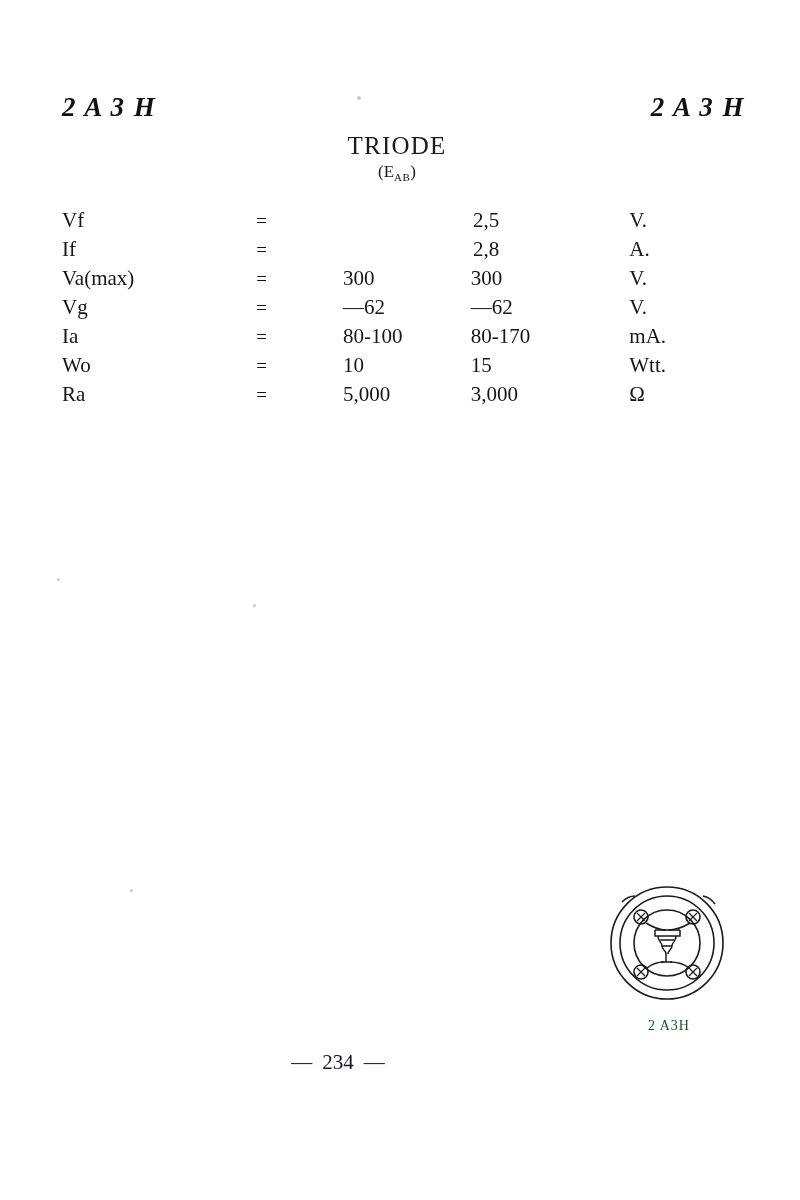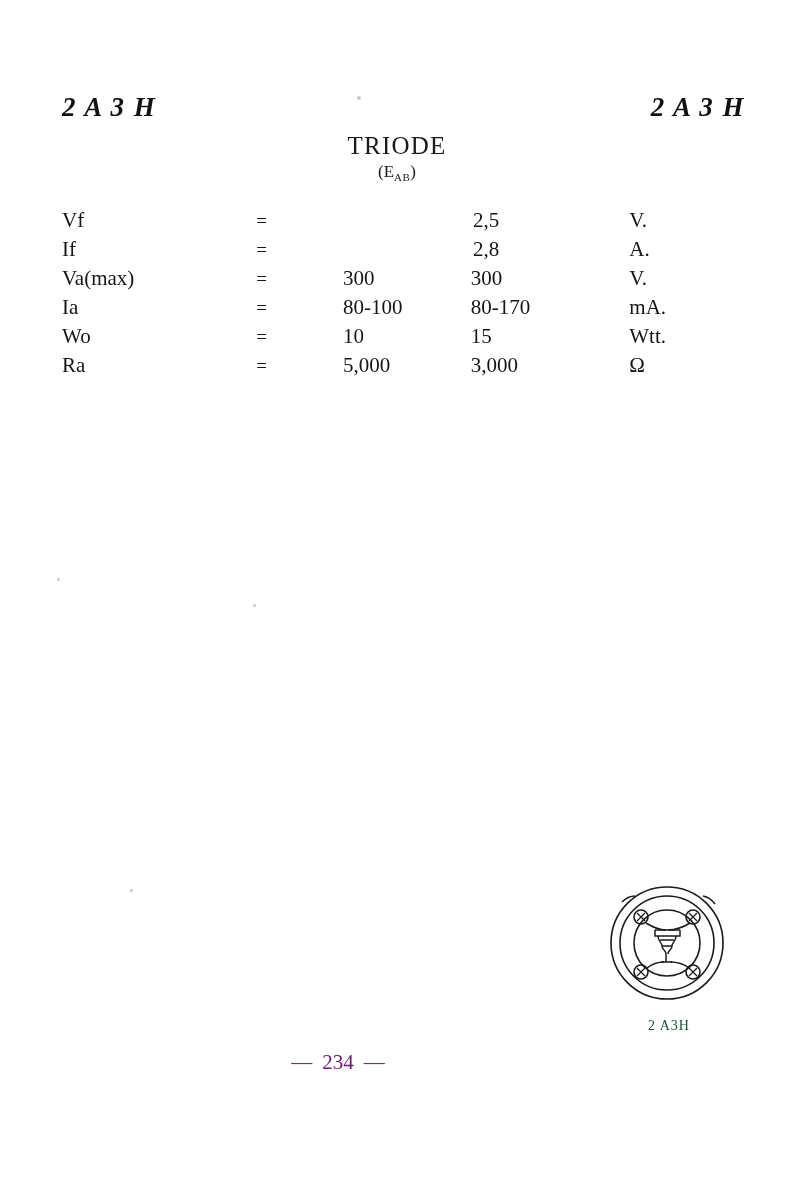--- a/index.html
+++ b/index.html
@@ -117,21 +117,21 @@
   }
 
   
   .footer {
     position: absolute;
     top: 1050px;
     left: 0;
     width: 676px;
     text-align: center;
     font-size: 21px;
-    color: #701a75;
+    color: #0f172a;
   }
   .footer .dash { letter-spacing: 0; }
   .page-num { margin: 0 10px; }
 
   
   .speck {
     position: absolute;
     background: #9a9a9a;
     border-radius: 50%;
     opacity: .55;
@@ -164,20 +164,27 @@
         <td class="c-sym sym">If</td>
         <td class="c-eq">=</td>
         <td class="c-v1 centered-span" colspan="2">2,8</td>
         <td class="c-unit">A.</td>
       </tr>
       <tr>
         <td class="c-sym sym">Va(max)</td>
         <td class="c-eq">=</td>
         <td class="c-v1">300</td>
         <td class="c-v2">300</td>
+        <td class="c-unit">V.</td>
+      </tr>
+      <tr>
+        <td class="c-sym sym">Vg</td>
+        <td class="c-eq">=</td>
+        <td class="c-v1">—62</td>
+        <td class="c-v2">—62</td>
         <td class="c-unit">V.</td>
       </tr>
       <tr>
         <td class="c-sym sym">Ia</td>
         <td class="c-eq">=</td>
         <td class="c-v1">80-100</td>
         <td class="c-v2">80-170</td>
         <td class="c-unit">mA.</td>
       </tr>
       <tr>

